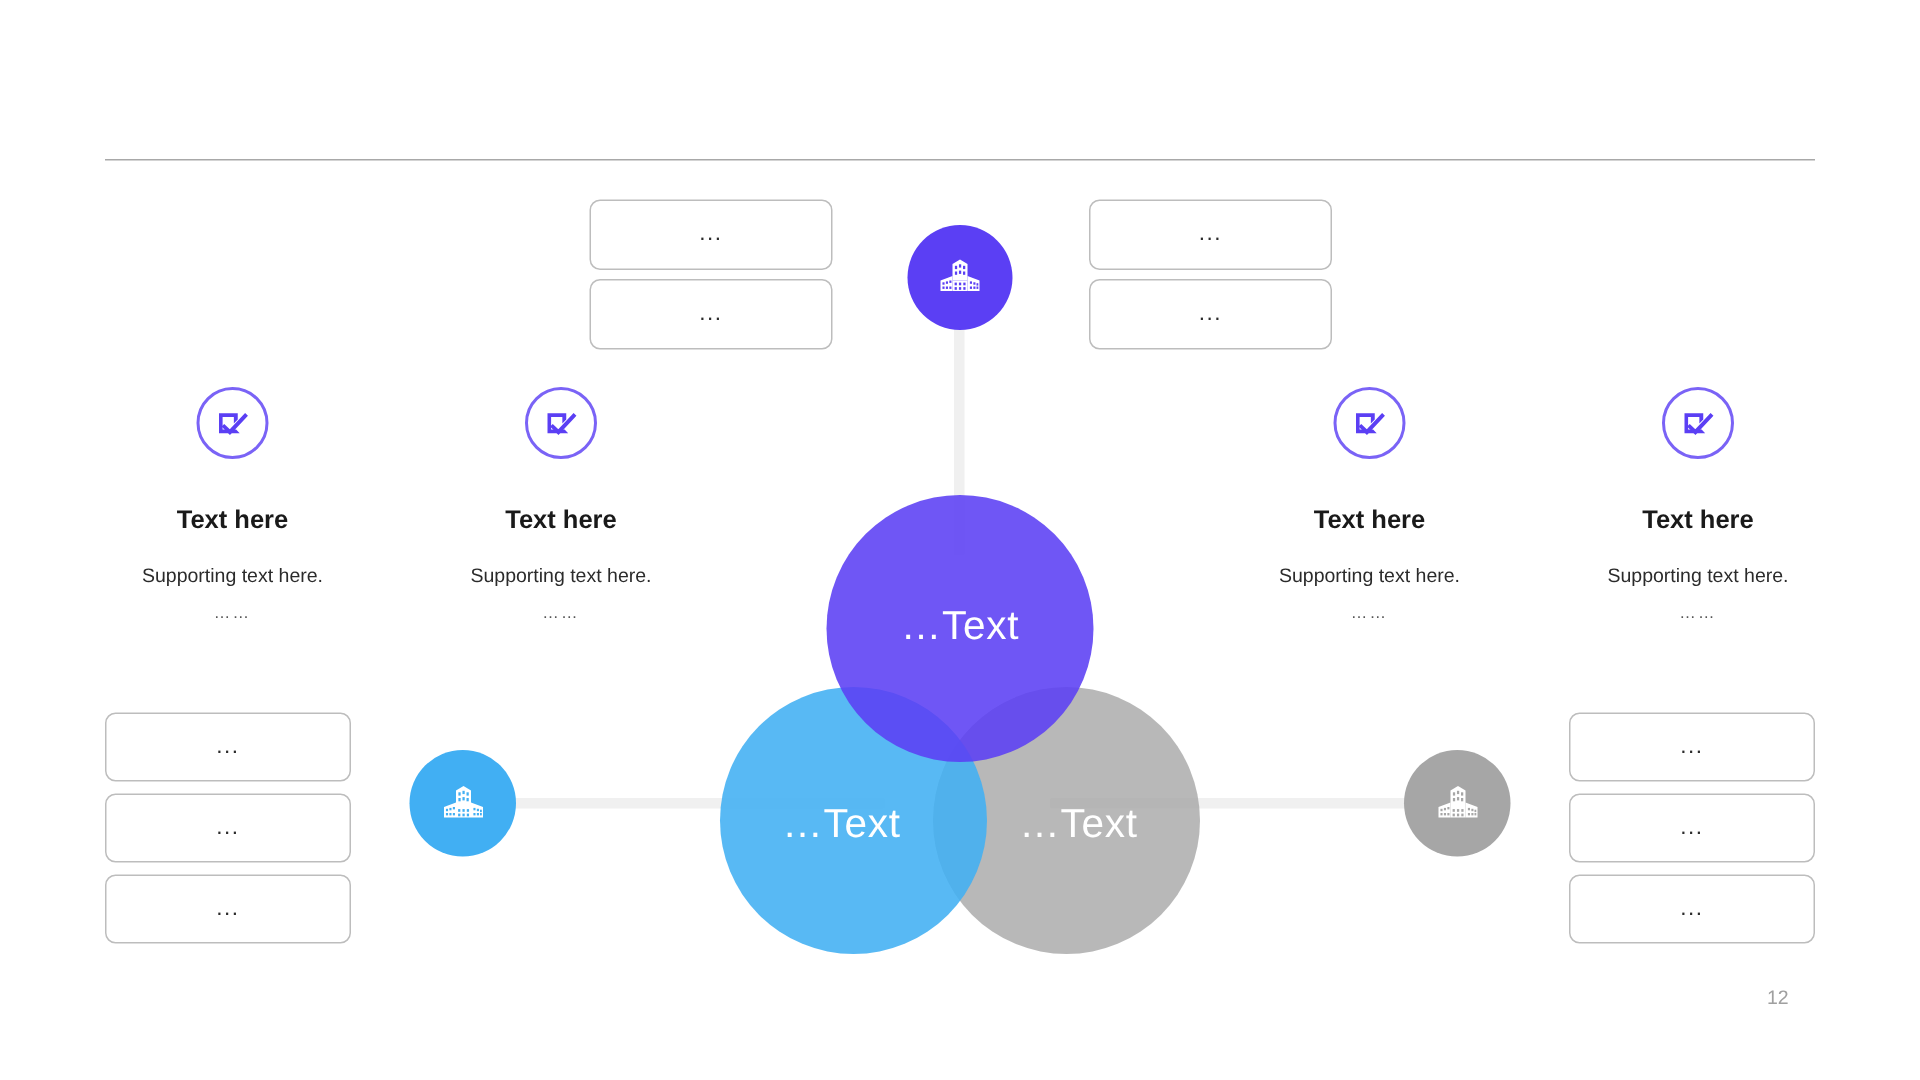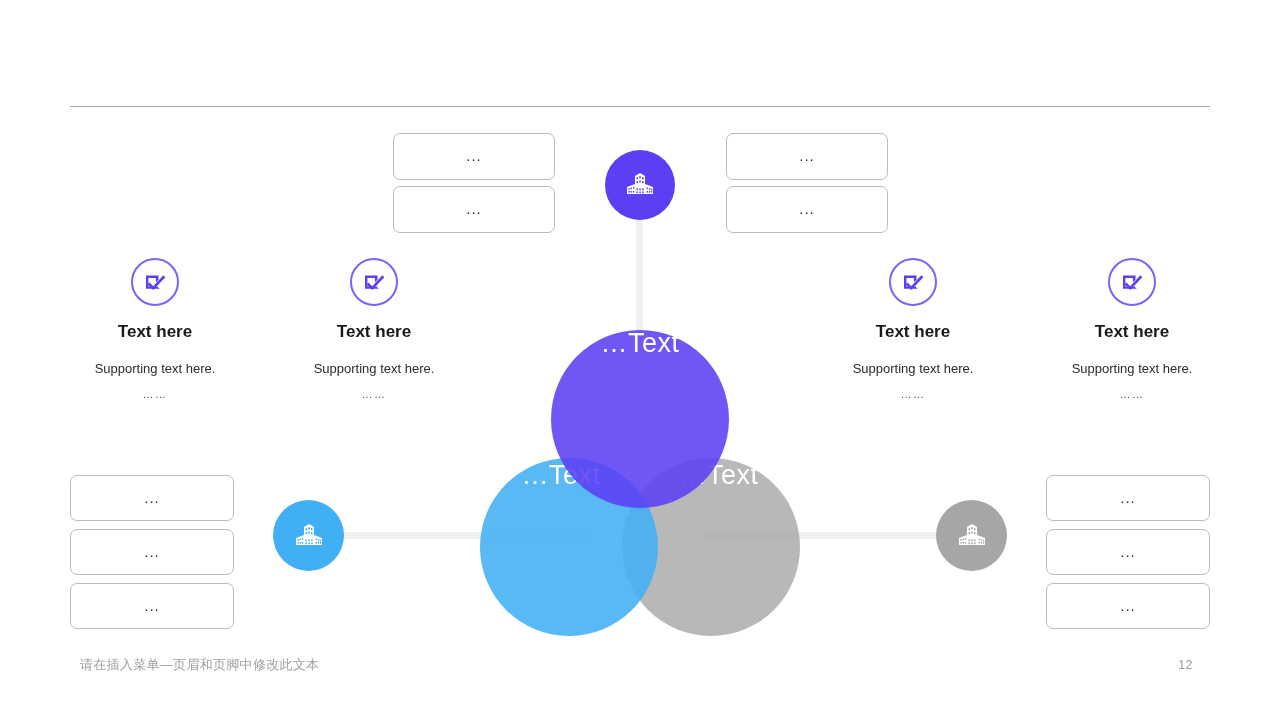--- a/index.html
+++ b/index.html
@@ -74,21 +74,21 @@
   .node svg { display: block; }
   .node-purple { background: #5b3ff4; }
   .node-blue   { background: #41aff3; }
   .node-gray   { background: #a6a6a6; }
 
   
   .venn {
     position: absolute;
     border-radius: 50%;
     display: flex;
-    align-items: flex-start;
+    align-items: center;
     justify-content: center;
     color: #ffffff;
     font-size: 27px;
     letter-spacing: 0.5px;
     white-space: nowrap;
   }
   .venn-purple {
     background: rgba(91, 63, 244, 0.88);
     z-index: 3;
   }
@@ -120,21 +120,21 @@
     margin: 0 auto;
     border: 2px solid #7a63f6;
     border-radius: 50%;
     display: flex;
     align-items: center;
     justify-content: center;
     box-sizing: border-box;
   }
   .feature-icon svg { display: block; }
   .feature-title {
-    margin-top: 17px;
+    margin-top: 32px;
     font-size: 17px;
     font-weight: bold;
     color: #1a1a1a;
     line-height: 1.1;
   }
   .feature-sub {
     margin-top: 19px;
     font-size: 13px;
     color: #2b2b2b;
     line-height: 1.2;
@@ -378,16 +378,15 @@
       <svg width="26" height="26" viewBox="0 0 26 26" aria-hidden="true">
         <path d="M4 6.5 h12.5 v4.2 l-2.6 2.6 V9 H6.4 v8.4 h9 l2.4 2.4 H4 Z" fill="#5b3ff4"></path>
         <path d="M7.5 13.6 L11.2 17.2 L21.4 6.3 L23.3 8.2 L11.3 21 L5.7 15.4 Z" fill="#5b3ff4"></path>
       </svg>
     </div>
     <div class="feature-title">Text here</div>
     <div class="feature-sub">Supporting  text here.</div>
     <div class="feature-ellipsis">……</div>
   </div>
 
-  <div class="footer-text">请在插入菜单—页眉和页脚中修改此文本</div>
   <div class="footer-page">12</div>
 
 </div>
 
 </body></html>

